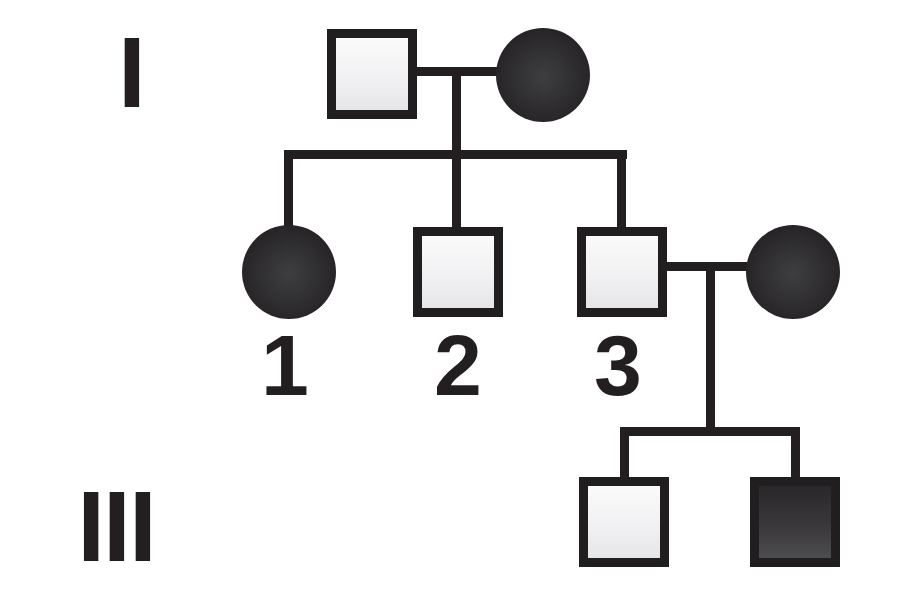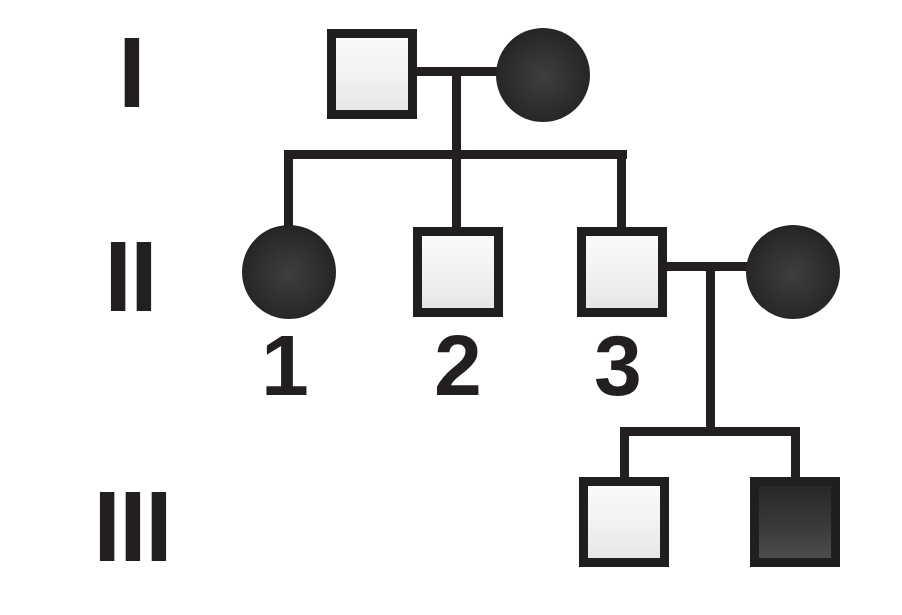--- a/index.html
+++ b/index.html
@@ -32,22 +32,21 @@
     position:absolute;transform:translateX(-50%);
     font-size:86px;line-height:1;font-weight:bold;color:#231f20;white-space:nowrap;
   }
 </style>
 </head>
 <body>
 
 <div class="stage">
 
   <div class="gen-label" style="left:131px;top:22px;">I</div>
-  <div class="gen-label" style="left:130px;top:226px;">II</div>
-  <div class="gen-label" style="left:132px;top:476px;">III</div>
+  <div class="gen-label" style="left:116px;top:476px;">III</div>
 
   <div class="line" style="left:413px;top:67px;width:88px;height:9px;"></div>
   <div class="line" style="left:452px;top:72px;width:9px;height:158px;"></div>
   <div class="line" style="left:284px;top:150px;width:343px;height:9px;"></div>
   <div class="line" style="left:284px;top:155px;width:9px;height:74px;"></div>
   <div class="line" style="left:617px;top:155px;width:9px;height:74px;"></div>
   <div class="line" style="left:663px;top:262px;width:88px;height:9px;"></div>
   <div class="line" style="left:706px;top:267px;width:9px;height:165px;"></div>
   <div class="line" style="left:620px;top:427px;width:180px;height:9px;"></div>
   <div class="line" style="left:620px;top:432px;width:9px;height:49px;"></div>

